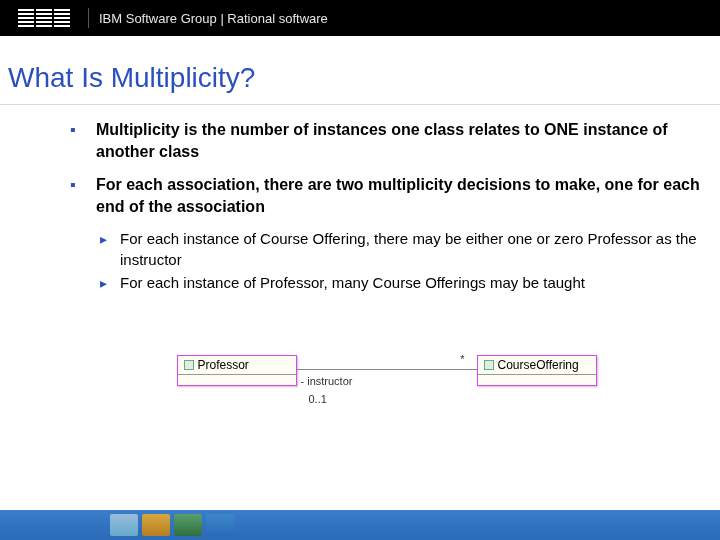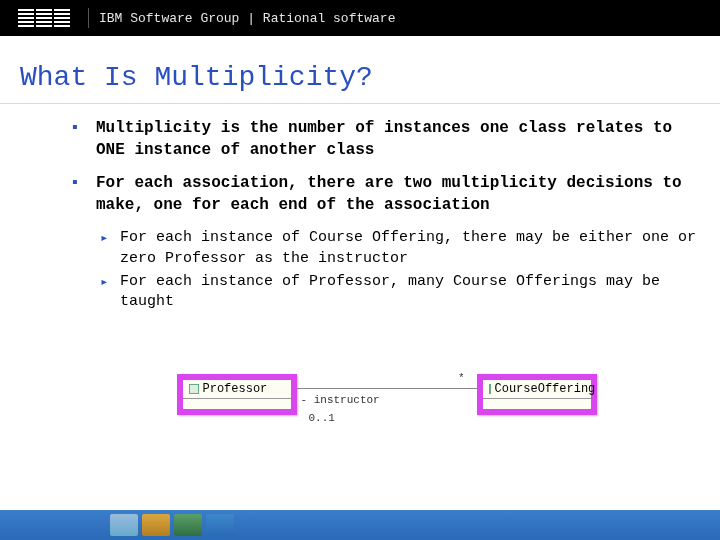--- a/index.html
+++ b/index.html
@@ -1,17 +1,17 @@
 <!DOCTYPE html>
 <html><head>
 <meta charset="utf-8">
 <style>
   * { margin: 0; padding: 0; box-sizing: border-box; }
   html, body { width: 720px; height: 540px; font-family: Arial, Helvetica, sans-serif; background: #fff; }
-  .slide { width: 720px; height: 540px; position: relative; overflow: hidden; font-family: Liberation Mono, monospace; }
+  .slide { width: 720px; height: 540px; position: relative; overflow: hidden; }
 
   
   .header {
     width: 100%; height: 36px;
     background: #000; color: #fff;
     display: flex; align-items: center;
     padding-left: 18px;
     font-size: 13px;
   }
   .ibm-logo {
@@ -30,21 +30,21 @@
   .header-sep {
     width: 1px; height: 20px; background: #555; margin: 0 10px;
   }
   .header-text { color: #e6e6e6; }
 
   
   .title {
     color: #2a4fbf;
     font-size: 28px;
     font-weight: 400;
-    padding: 26px 0 10px 20px;
+    padding: 26px 0 10px 8px;
   }
   .thin-rule {
     height: 1px; background: #d9d9d9; margin: 0 0 14px 0;
   }
 
   
   .content { padding: 0 17px 0 70px; }
   .bullet1 {
     position: relative;
     font-size: 16px; font-weight: 700; color: #000;
@@ -66,21 +66,21 @@
     color: #2a4fbf; font-size: 14px;
   }
 
   
   .diagram {
     position: relative; width: 420px; height: 60px;
     margin: 60px auto 0 auto;
   }
   .class-box {
     position: absolute; top: 2px;
-    border: 6px solid #d946ef; background: #fdfdf3;
+    border: 1px solid #d946ef; background: #fdfdf3;
     box-shadow: 1px 1px 2px rgba(0,0,0,0.25);
     width: 120px;
   }
   .class-box.left { left: 0; }
   .class-box.right { right: 0; margin-left: 19px; }
   .class-name {
     display: flex; align-items: center; gap: 4px;
     padding: 2px 6px; border-bottom: 1px solid #999;
     font-size: 12px;
   }

